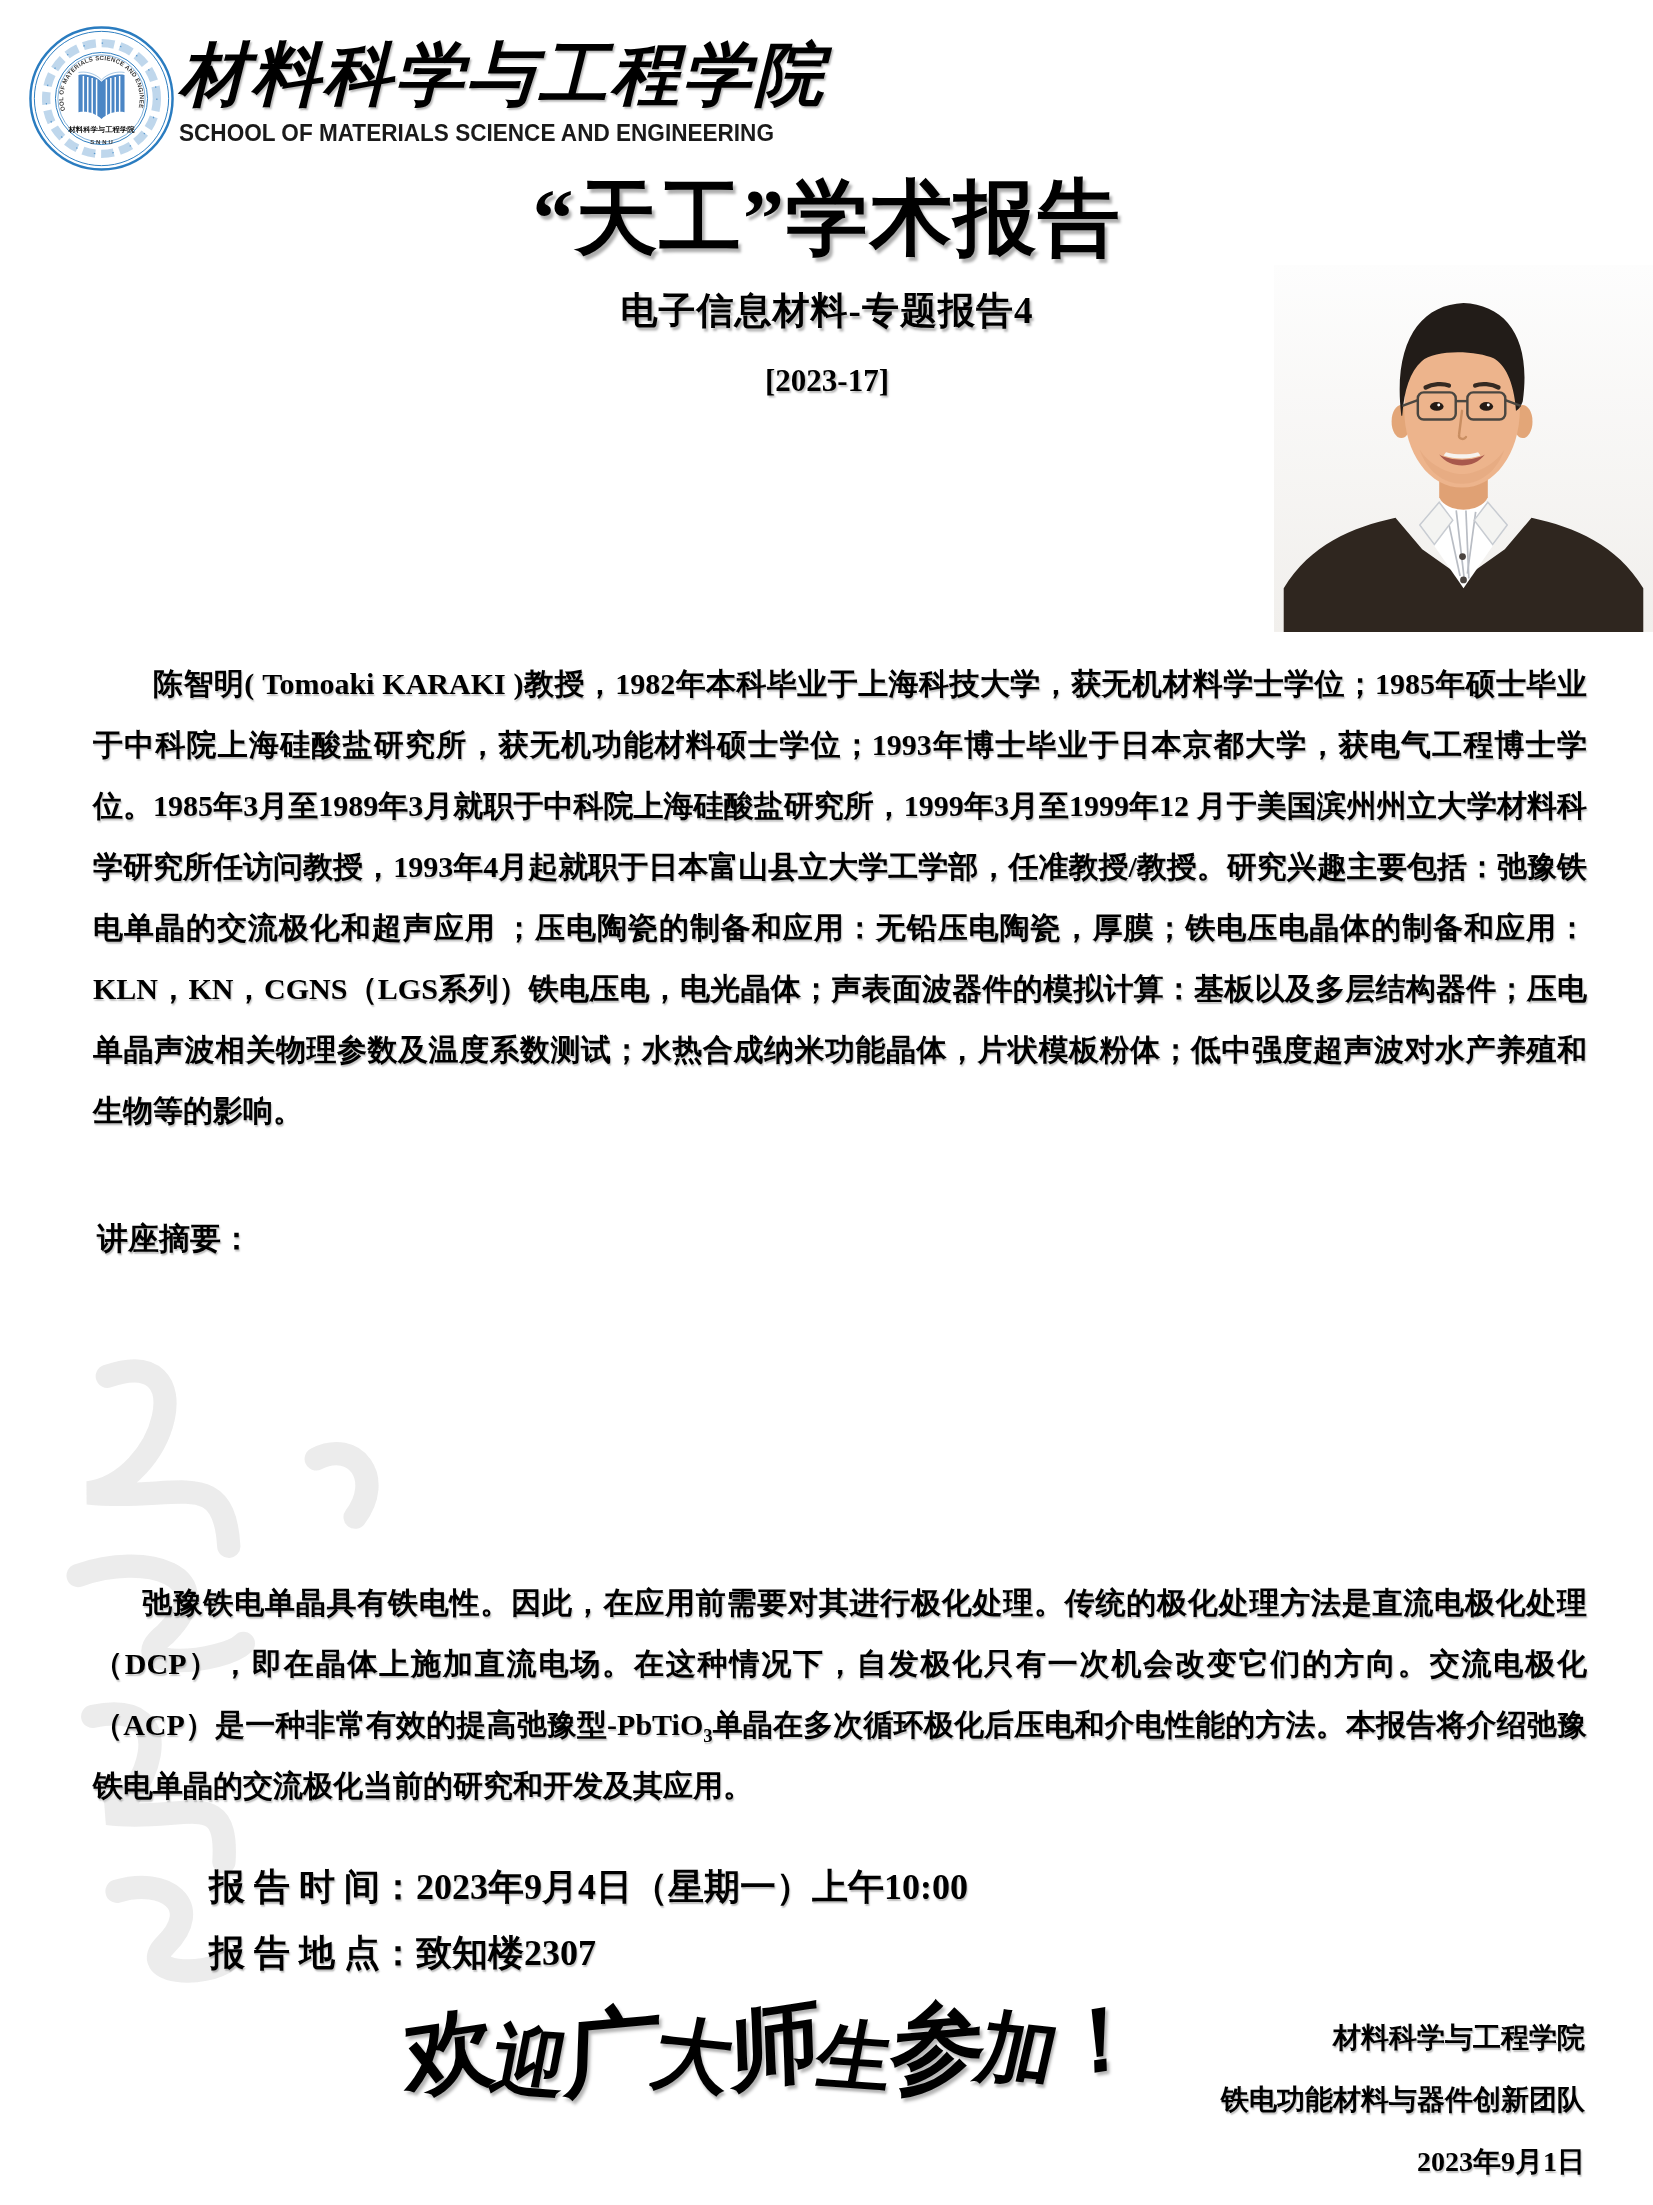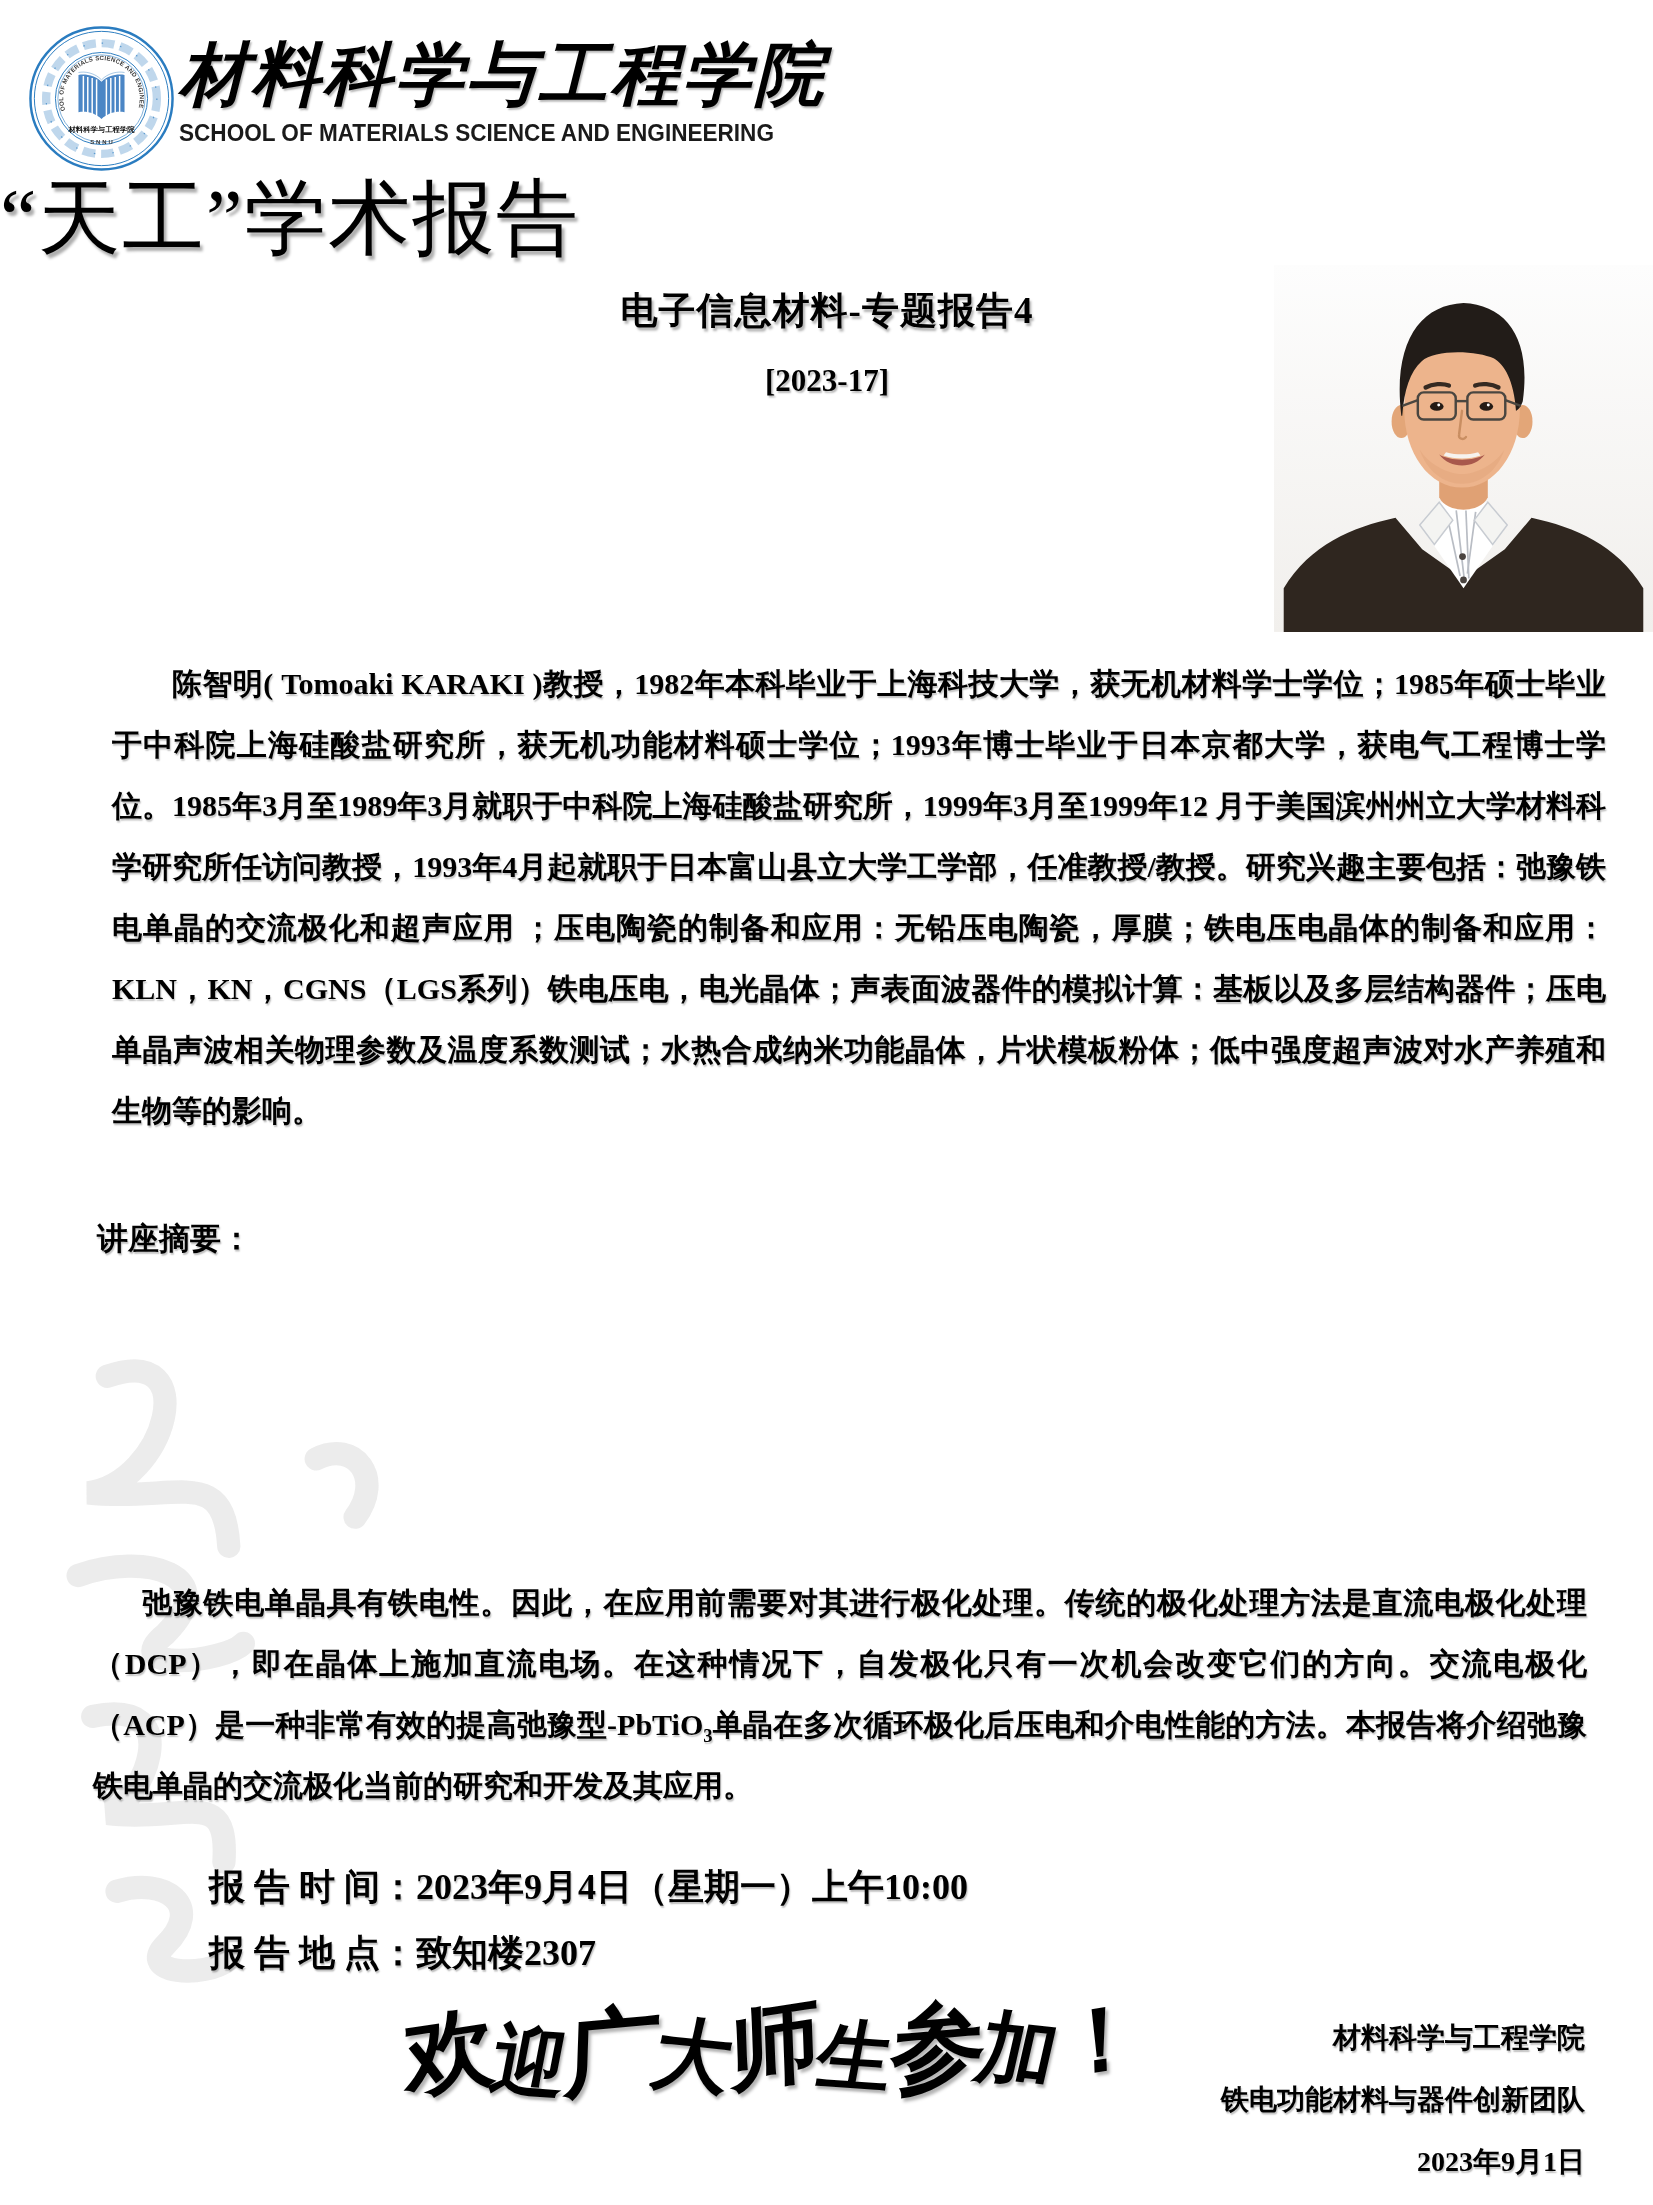--- a/index.html
+++ b/index.html
@@ -23,22 +23,22 @@
     white-space:nowrap;
   }
   .school-en{
     font-family:"Liberation Sans","DejaVu Sans",sans-serif;
     font-size:24px;font-weight:700;letter-spacing:0px;line-height:1.15;
     margin-top:4.9px;transform:scaleX(.94);transform-origin:left center;
     white-space:nowrap;color:#1a1a1a;
   }
   
   .title{
-    position:absolute;top:169px;left:0;width:100%;text-align:left;
-    font-size:82px;font-weight:400;line-height:1.22;letter-spacing:1.9px;
+    position:absolute;top:169px;left:0;width:100%;text-align:center;
+    font-size:82px;font-weight:700;line-height:1.22;letter-spacing:1.9px;
     text-shadow:2.9px 3.9px 2.9px rgba(0,0,0,.32);z-index:1;white-space:nowrap;
   }
   .subtitle{
     position:absolute;top:286px;left:0;width:100%;text-align:center;
     font-size:37px;font-weight:700;letter-spacing:1px;
     text-shadow:1.9px 2.9px 2.4px rgba(0,0,0,.3);z-index:1;
   }
   .issue{
     position:absolute;top:363px;left:0;width:100%;text-align:center;
     font-size:31px;font-weight:600;
@@ -50,21 +50,21 @@
   .info{position:absolute;left:93px;top:411px;z-index:1;}
   .info-line{font-size:33px;font-weight:700;line-height:1;margin-bottom:38px;
     text-shadow:1px 1.5px 1.5px rgba(0,0,0,.25);white-space:nowrap;}
   
   .para{
     position:absolute;left:93px;width:1494px;
     font-size:30px;font-weight:700;line-height:61px;
     text-align:justify;text-justify:inter-ideograph;
     text-shadow:1px 1.5px 1.5px rgba(0,0,0,.24);z-index:1;
   }
-  .bio{top:623px;text-indent:60px;margin-left:19px;}
+  .bio{top:623px;text-indent:60px;}
   .abs-heading{
     position:absolute;left:97px;top:1218px;
     font-size:31px;font-weight:700;
     text-shadow:1px 1.5px 1.5px rgba(0,0,0,.25);z-index:1;
   }
   .abs1{top:1294px;text-indent:60px;}
   .abs2{top:1542px;text-indent:49px;}
   .abs2 sub{font-size:.62em;line-height:0;}
   
   .schedule{position:absolute;left:209px;top:1869px;z-index:1;}

